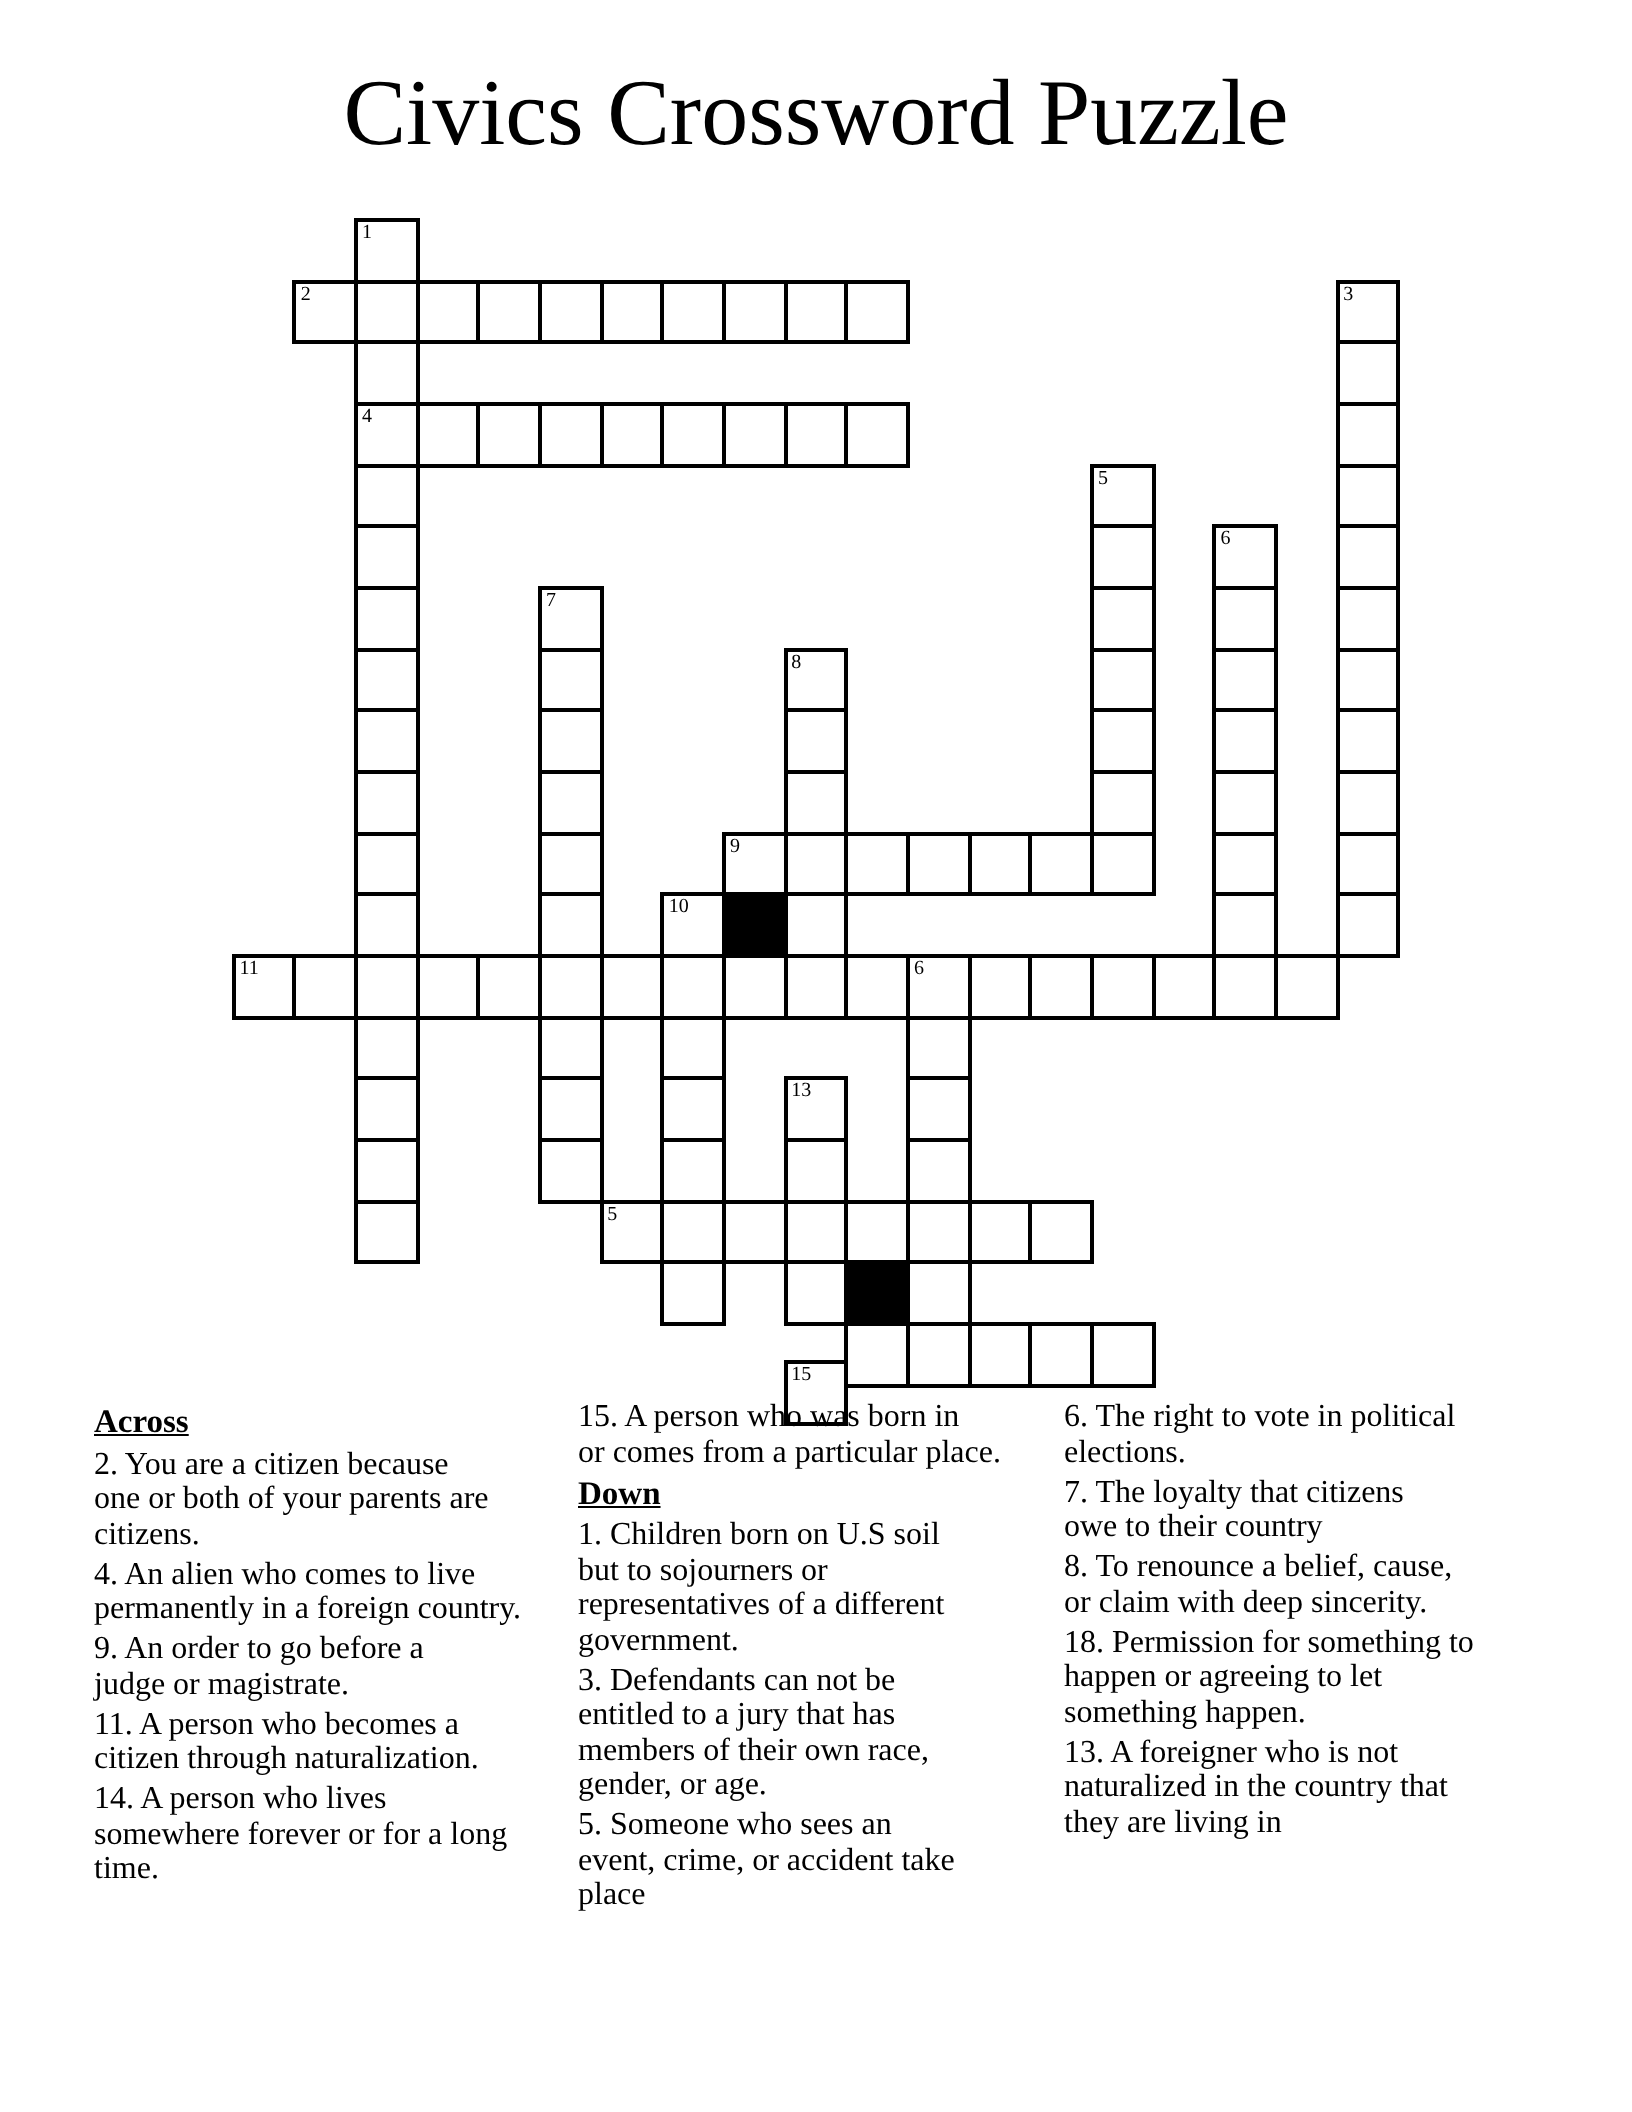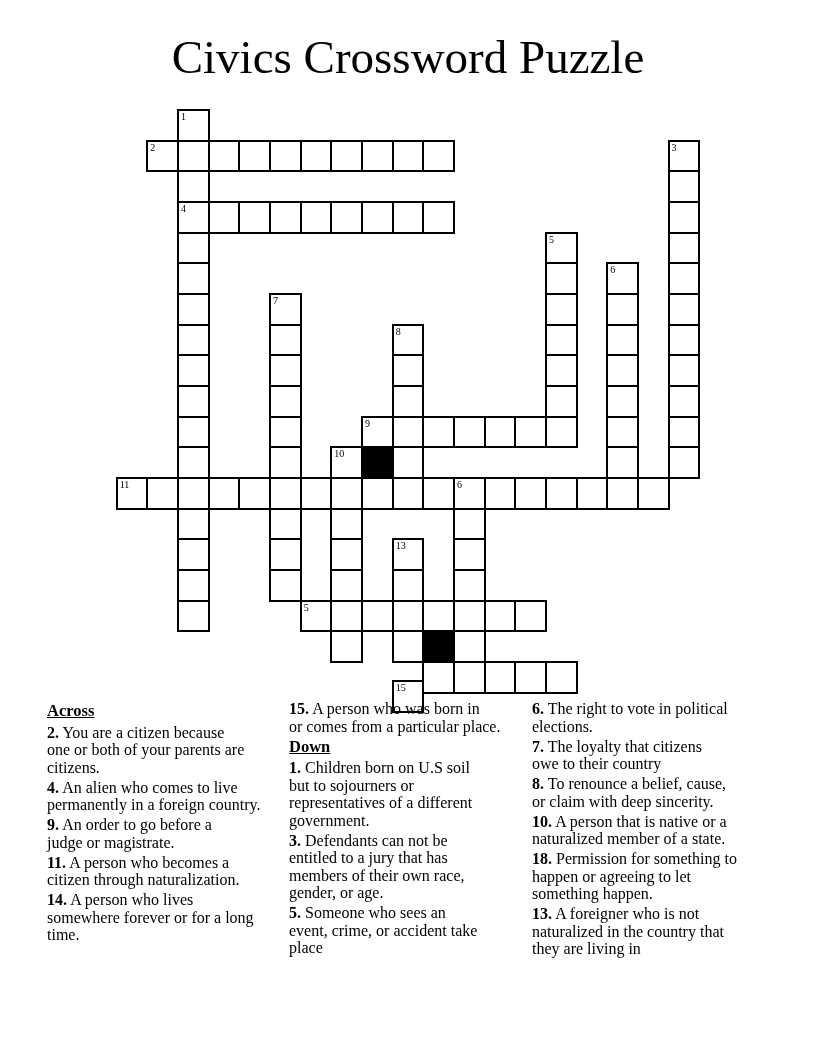--- a/index.html
+++ b/index.html
@@ -46,21 +46,21 @@
   #clues-col-1{left:47px;width:240px;}
   #clues-col-2{left:289px;width:242px;}
   #clues-col-3{left:532px;width:242px;}
   .section-header{
     font-weight:bold;
     text-decoration:underline;
     font-size:16.5px;
     margin:2px 0 4px 0;
   }
   .clue{margin:0 0 2.5px 0;}
-  .cnum{font-weight:bold;}
+  .cnum{font-weight:normal;}
   .ctext{white-space:pre-line;}
 </style>
 </head>
 <body>
 
 <h1 class="page-title">Civics Crossword Puzzle</h1>
 
 <div id="grid">
     <div class="cell" style="left: 177.02px; top: 109px; width: 32.66px; height: 32.66px;">
       <span class="cellnum">1</span>
@@ -248,21 +248,19 @@
 event, crime, or accident take
 place</span></p>
   </div>
 <div id="clues-col-3" class="clues-col">
     <p class="clue"><span class="cnum">6.</span> <span class="ctext">The right to vote in political
 elections.</span></p>
     <p class="clue"><span class="cnum">7.</span> <span class="ctext">The loyalty that citizens
 owe to their country</span></p>
     <p class="clue"><span class="cnum">8.</span> <span class="ctext">To renounce a belief, cause,
 or claim with deep sincerity.</span></p>
-    <p class="clue"><span class="cnum">10.</span> <span class="ctext">A person that is native or a
-naturalized member of a state.</span></p>
     <p class="clue"><span class="cnum">18.</span> <span class="ctext">Permission for something to
 happen or agreeing to let
 something happen.</span></p>
     <p class="clue"><span class="cnum">13.</span> <span class="ctext">A foreigner who is not
 naturalized in the country that
 they are living in</span></p>
   </div>
 
 </body></html>

